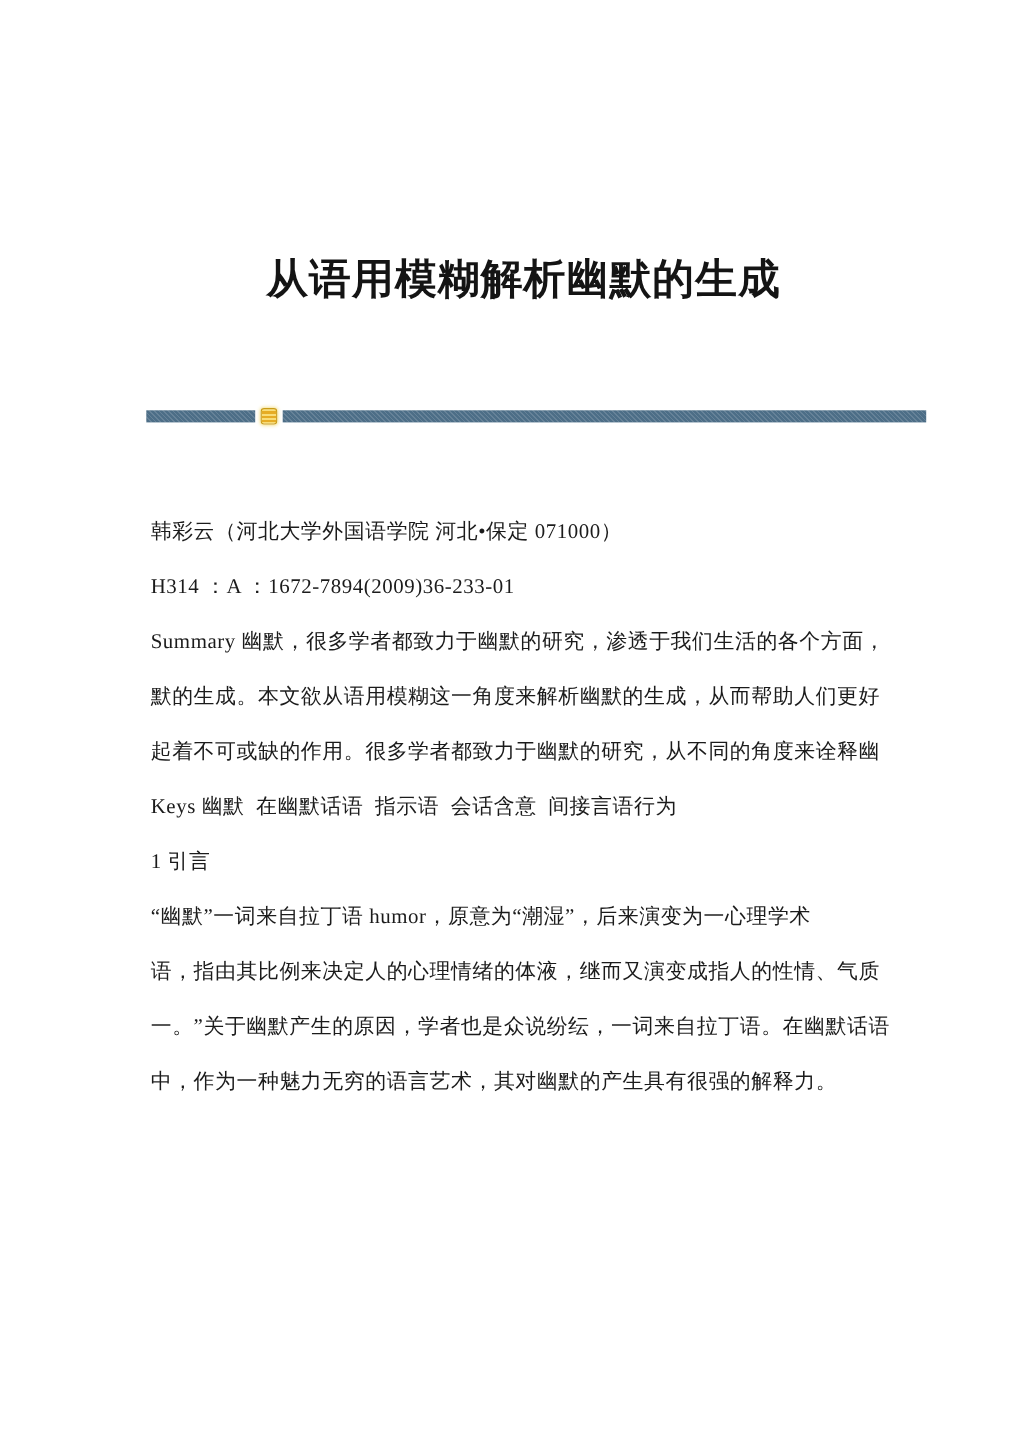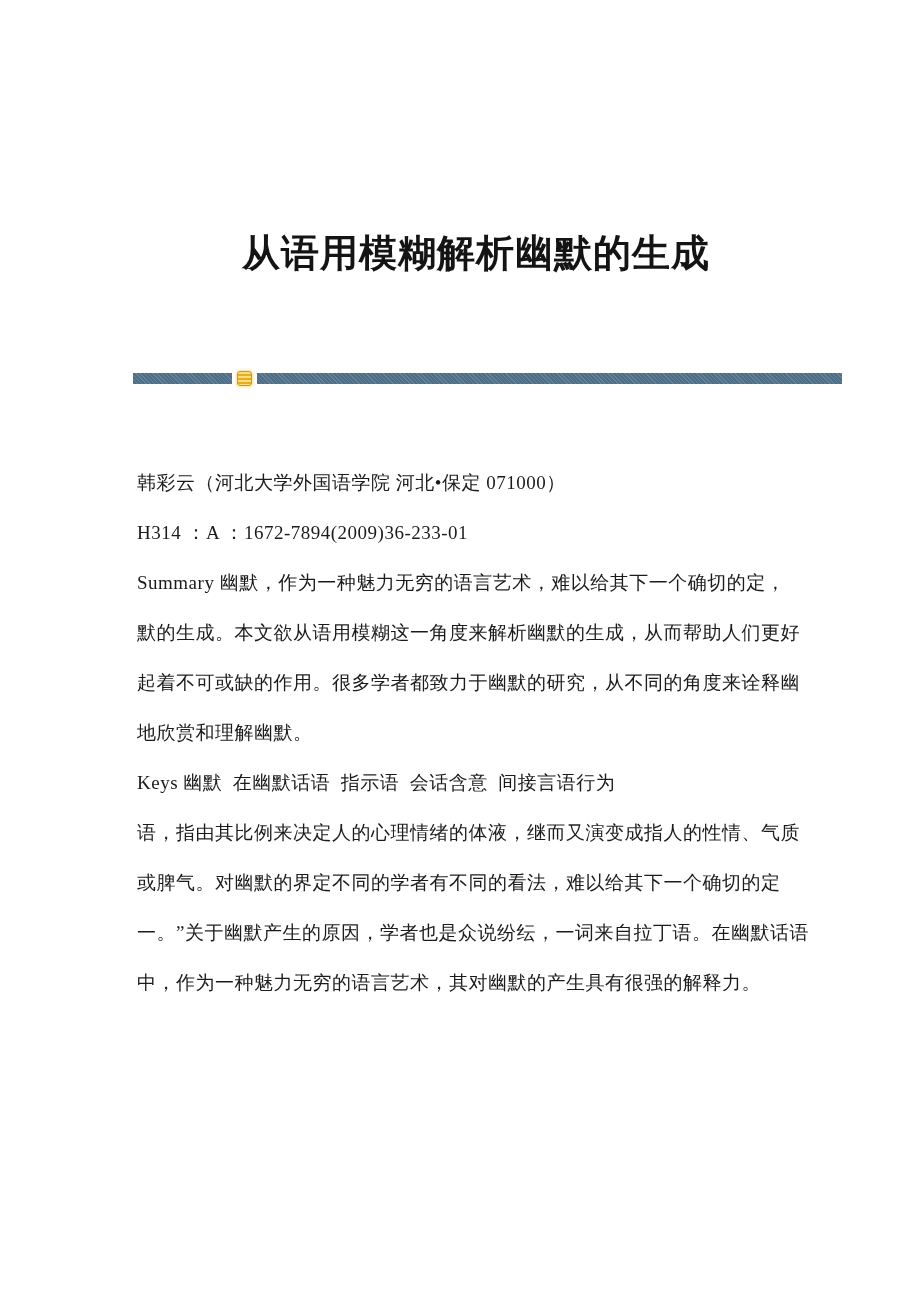--- a/index.html
+++ b/index.html
@@ -76,25 +76,25 @@
 <div class="divider">
   <div class="divider-seg left"></div>
   <div class="divider-ornament"></div>
   <div class="divider-seg right"></div>
 </div>
 
 <div class="article">
   <div class="line">韩彩云（河北大学外国语学院 河北•保定 071000）</div>
   <div class="line">H314 ：A ：1672-7894(2009)36-233-01</div>
   <div>
-      <div class="line">Summary 幽默，作为一种魅力无穷的语言艺术，难以给其下一个确切的定，</div>
+      <div class="line">Summary 幽默，很多学者都致力于幽默的研究，渗透于我们生活的各个方面，</div>
       <div class="line">默的生成。本文欲从语用模糊这一角度来解析幽默的生成，从而帮助人们更好</div>
       <div class="line">起着不可或缺的作用。很多学者都致力于幽默的研究，从不同的角度来诠释幽</div>
-      <div class="line">地欣赏和理解幽默。</div>
     </div>
   <div class="line">Keys 幽默  在幽默话语  指示语  会话含意  间接言语行为</div>
+  <div class="line">1 引言</div>
   <div>
+      <div class="line">“幽默”一词来自拉丁语 humor，原意为“潮湿”，后来演变为一心理学术</div>
       <div class="line">语，指由其比例来决定人的心理情绪的体液，继而又演变成指人的性情、气质</div>
-      <div class="line">或脾气。对幽默的界定不同的学者有不同的看法，难以给其下一个确切的定</div>
       <div class="line">一。”关于幽默产生的原因，学者也是众说纷纭，一词来自拉丁语。在幽默话语</div>
       <div class="line">中，作为一种魅力无穷的语言艺术，其对幽默的产生具有很强的解释力。</div>
     </div>
 </div>
 
 </body></html>

